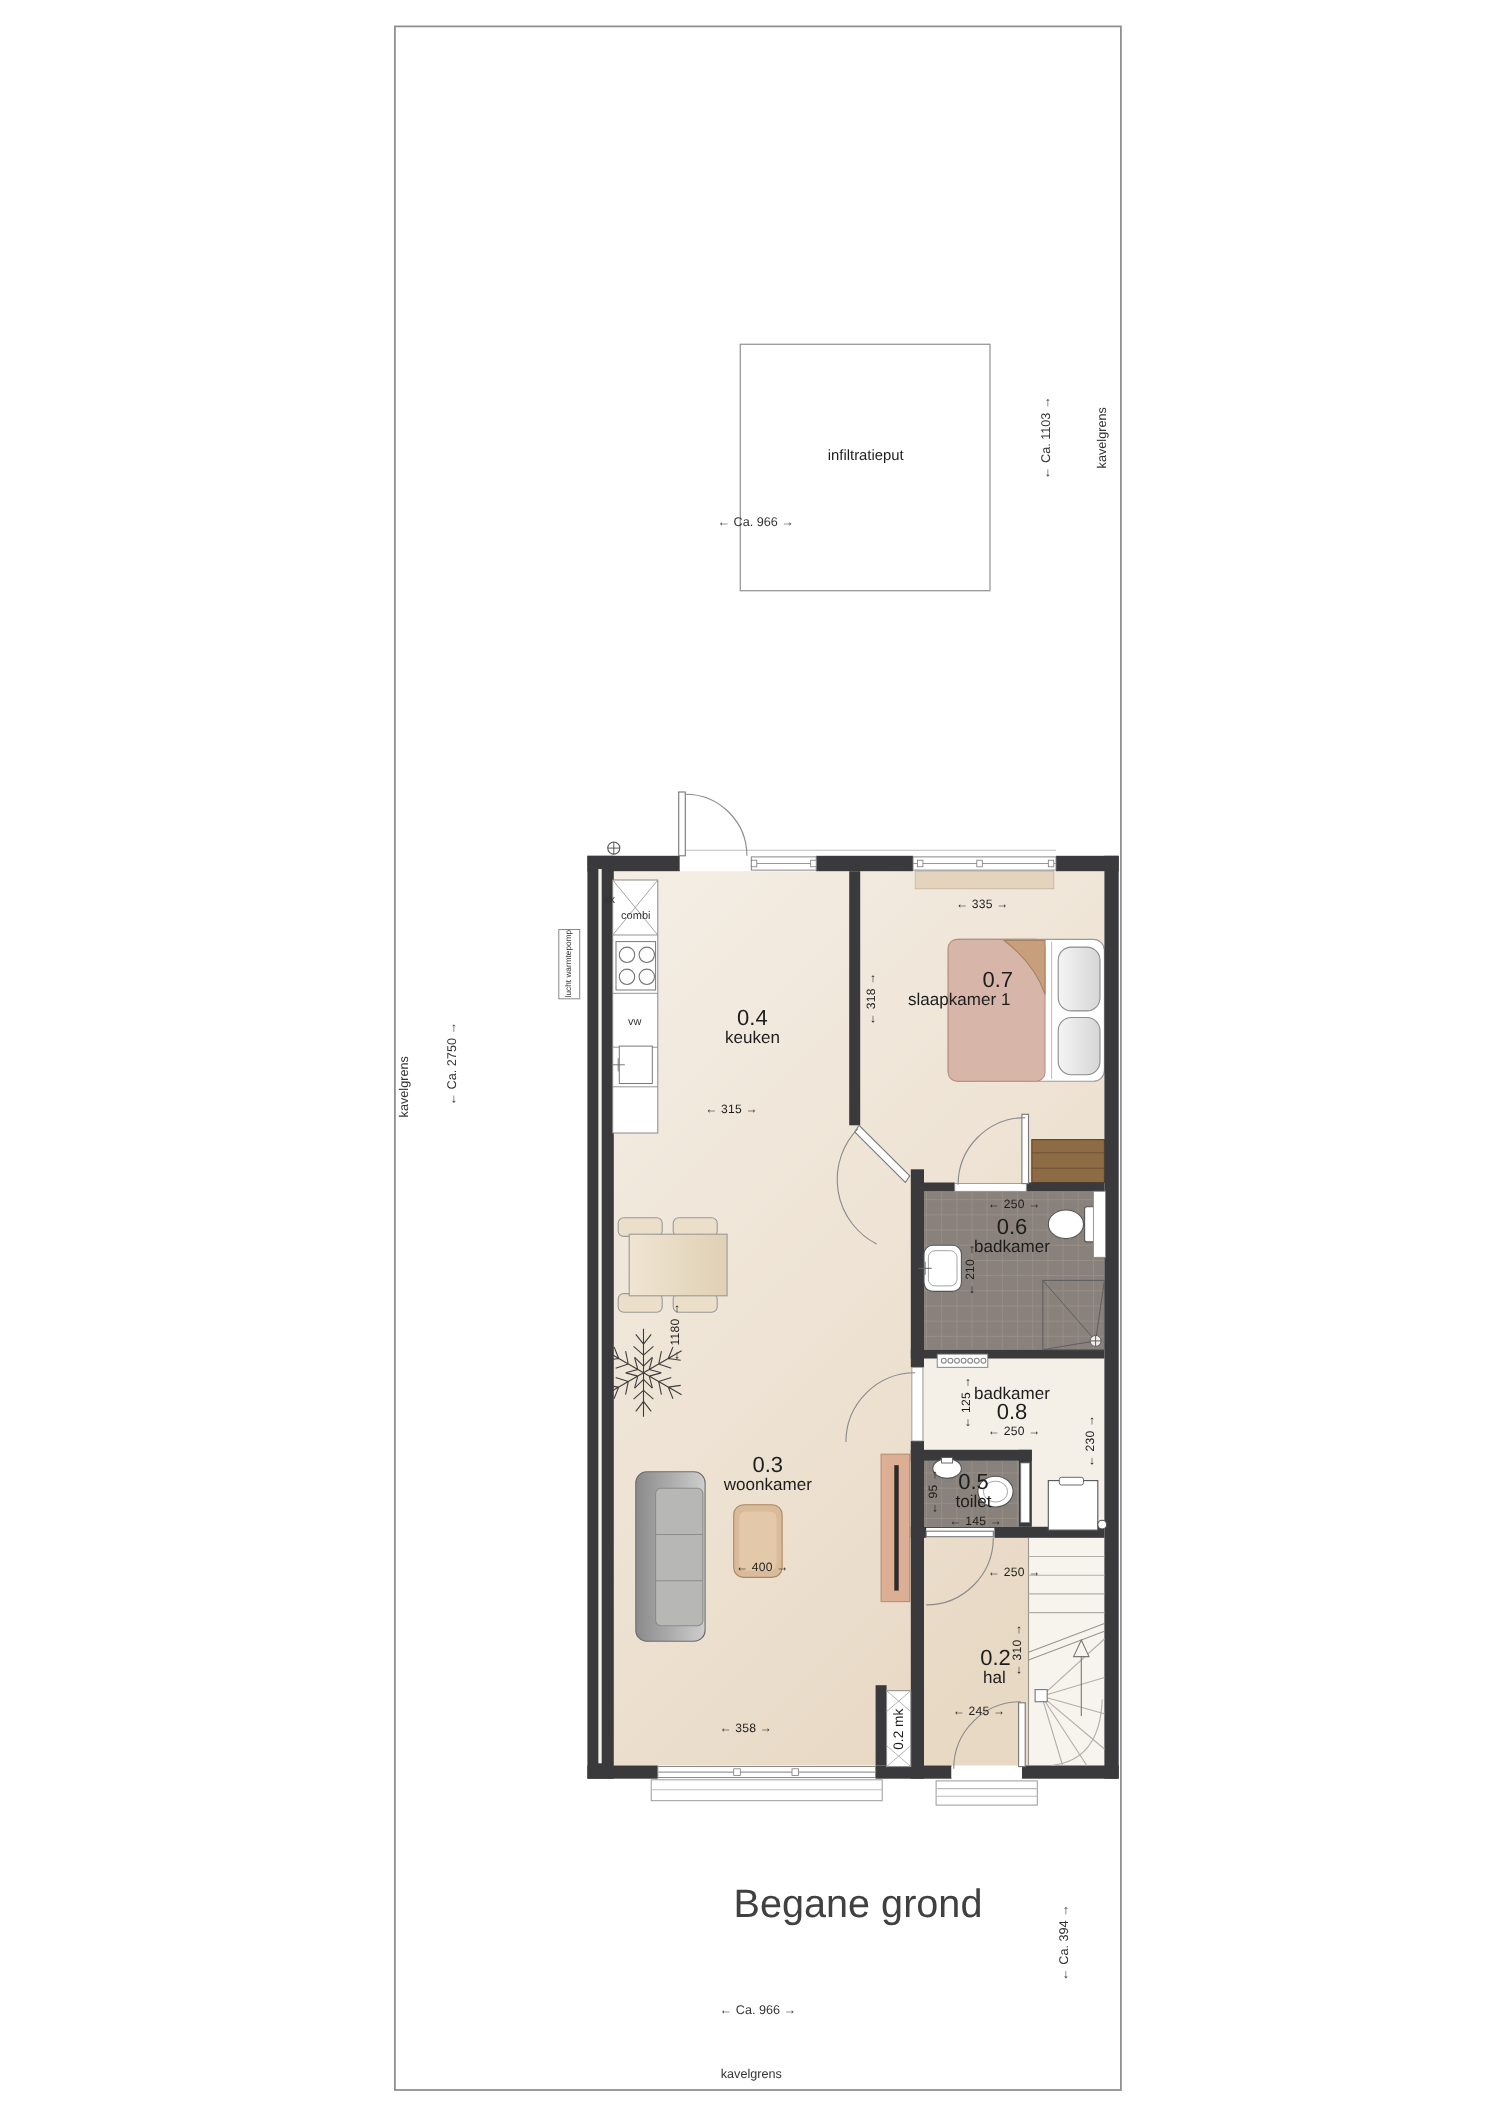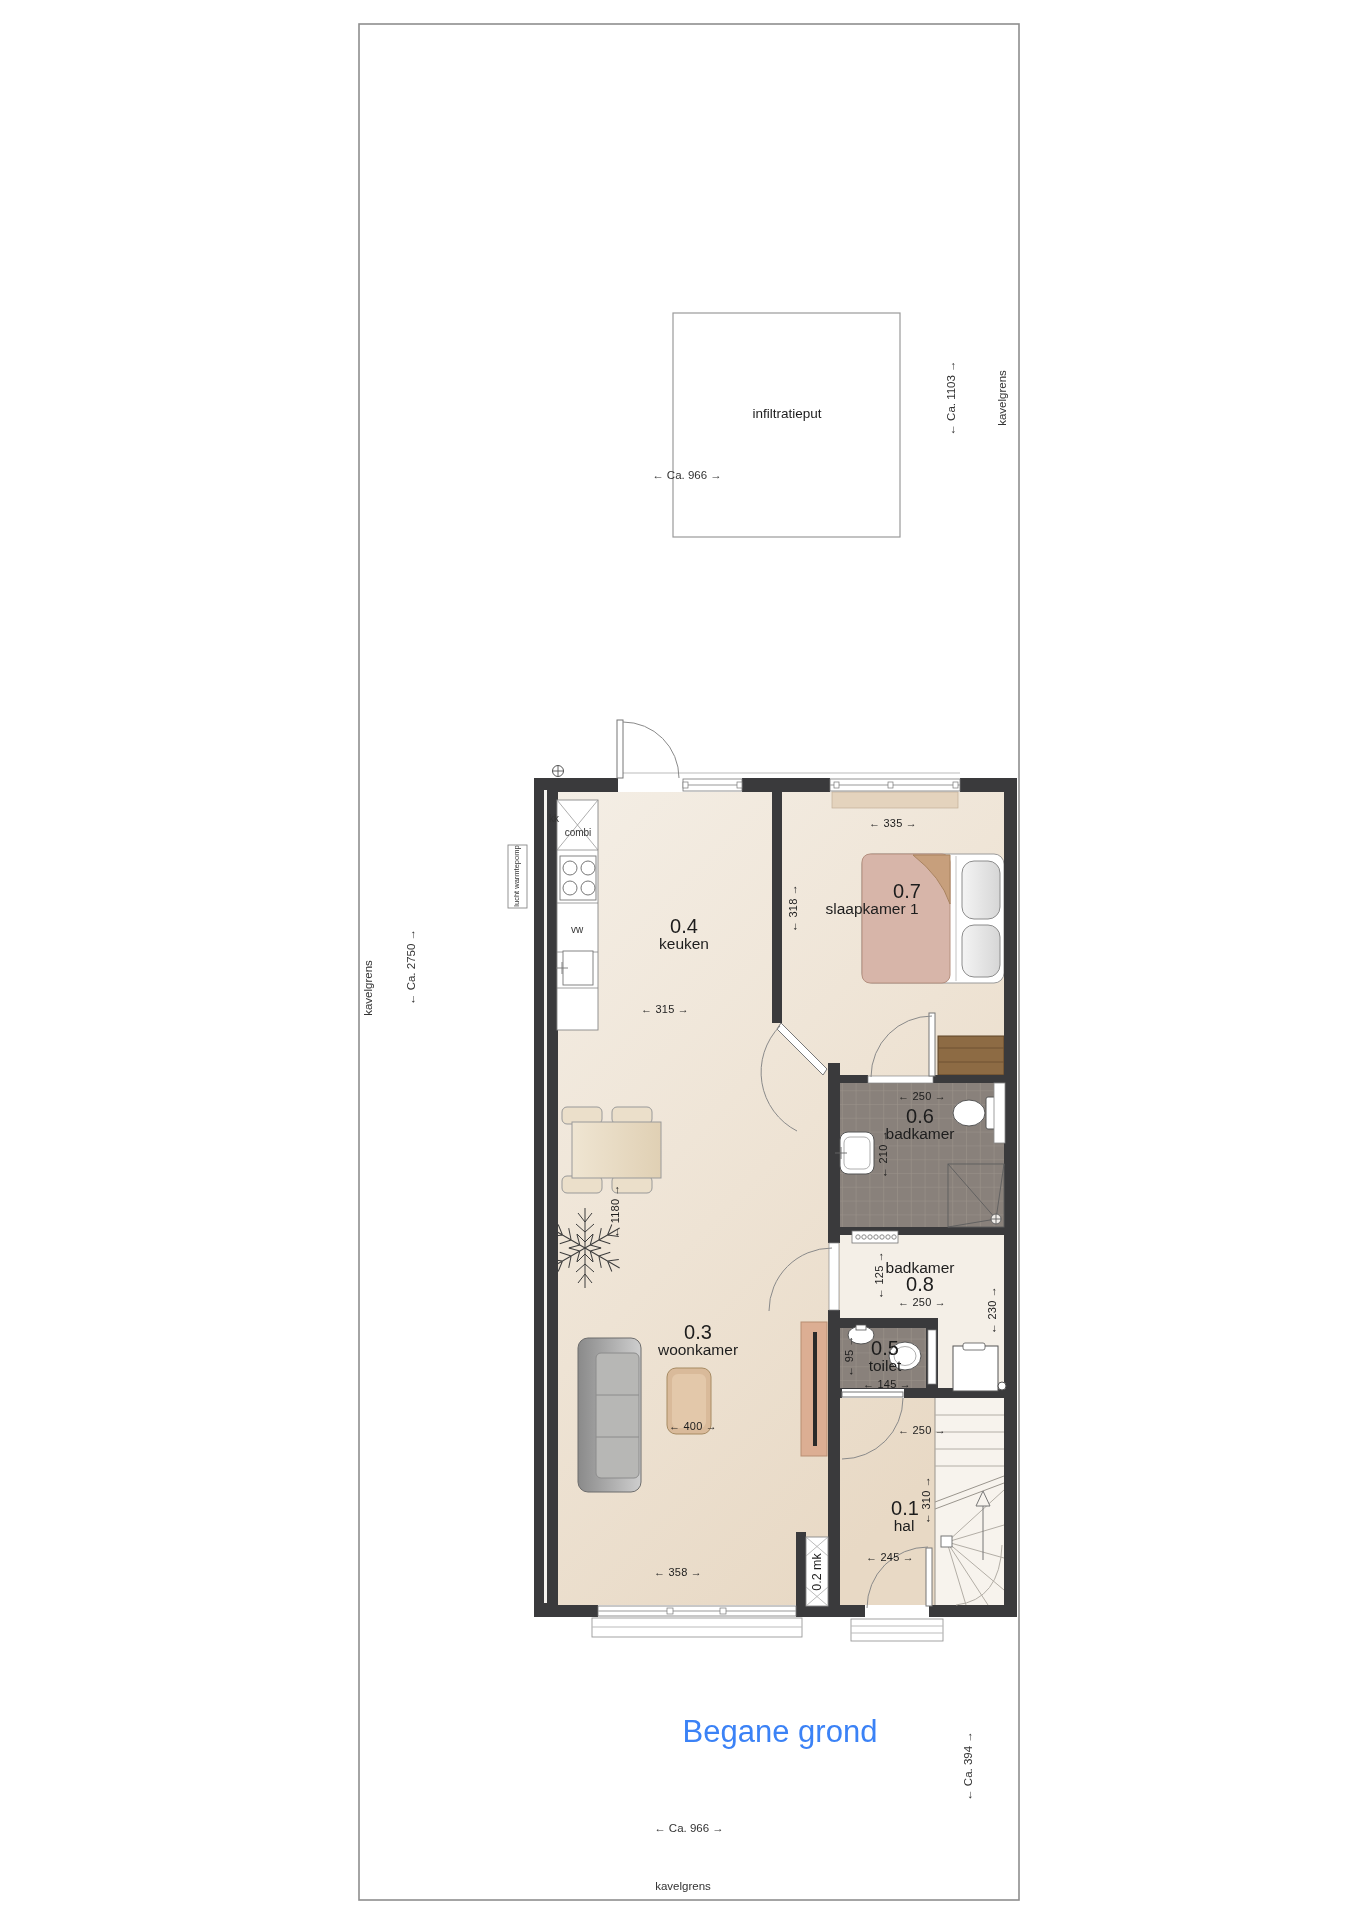--- a/index.html
+++ b/index.html
@@ -5,21 +5,21 @@
   html,body{margin:0;padding:0;background:#ffffff;}
   #canvas{position:relative;width:1371px;height:1920px;background:#ffffff;overflow:hidden;
           font-family:"Liberation Sans",sans-serif;}
   #plan-svg{position:absolute;left:0;top:0;}
   .lbl{position:absolute;color:#1d1d1d;transform:translate(-50%,-50%);white-space:nowrap;line-height:1;}
   .rot{transform:translate(-50%,-50%) rotate(-90deg);}
   .dim{font-size:11px;letter-spacing:.2px;}
   .room-num{font-size:20px;}
   .room-name{font-size:15.5px;}
   .site{font-size:11.5px;color:#333;}
-  .title{font-size:31px;color:#3b82f6;}
+  .title{font-size:36px;color:#404040;}
   .infil{font-size:13.5px;}
   .fixture{font-size:10px;color:#333;}
   .fixture-sm{font-size:7.5px;color:#333;}
   .mk{font-size:12.5px;}
 </style>
 </head>
 <body>
 
 <div id="canvas">
 
@@ -290,21 +290,21 @@
 <div class="lbl room-num" style="left:907px;top:891px">0.7</div>
 <div class="lbl room-name" style="left:872px;top:909px">slaapkamer 1</div>
 <div class="lbl room-num" style="left:920px;top:1116px">0.6</div>
 <div class="lbl room-name" style="left:920px;top:1134px">badkamer</div>
 <div class="lbl room-num" style="left:920px;top:1284px">0.8</div>
 <div class="lbl room-name" style="left:920px;top:1268px">badkamer</div>
 <div class="lbl room-num" style="left:885px;top:1348px">0.5</div>
 <div class="lbl room-name" style="left:885px;top:1366px">toilet</div>
 <div class="lbl room-num" style="left:698px;top:1332px">0.3</div>
 <div class="lbl room-name" style="left:698px;top:1350px">woonkamer</div>
-<div class="lbl room-num" style="left:905px;top:1508px">0.1</div>
+<div class="lbl room-num" style="left:905px;top:1508px">0.2</div>
 <div class="lbl room-name" style="left:904px;top:1526px">hal</div>
 <div class="lbl mk rot" style="left:817px;top:1572px">0.2 mk</div>
 
 <div class="lbl dim" style="left:665px;top:1009px">← 315 →</div>
 <div class="lbl dim rot" style="left:793px;top:908px">← 318 →</div>
 <div class="lbl dim" style="left:893px;top:823px">← 335 →</div>
 <div class="lbl dim" style="left:922px;top:1096px">← 250 →</div>
 <div class="lbl dim rot" style="left:883px;top:1154px">← 210 →</div>
 <div class="lbl dim rot" style="left:879px;top:1275px">← 125 →</div>
 <div class="lbl dim" style="left:922px;top:1302px">← 250 →</div>

